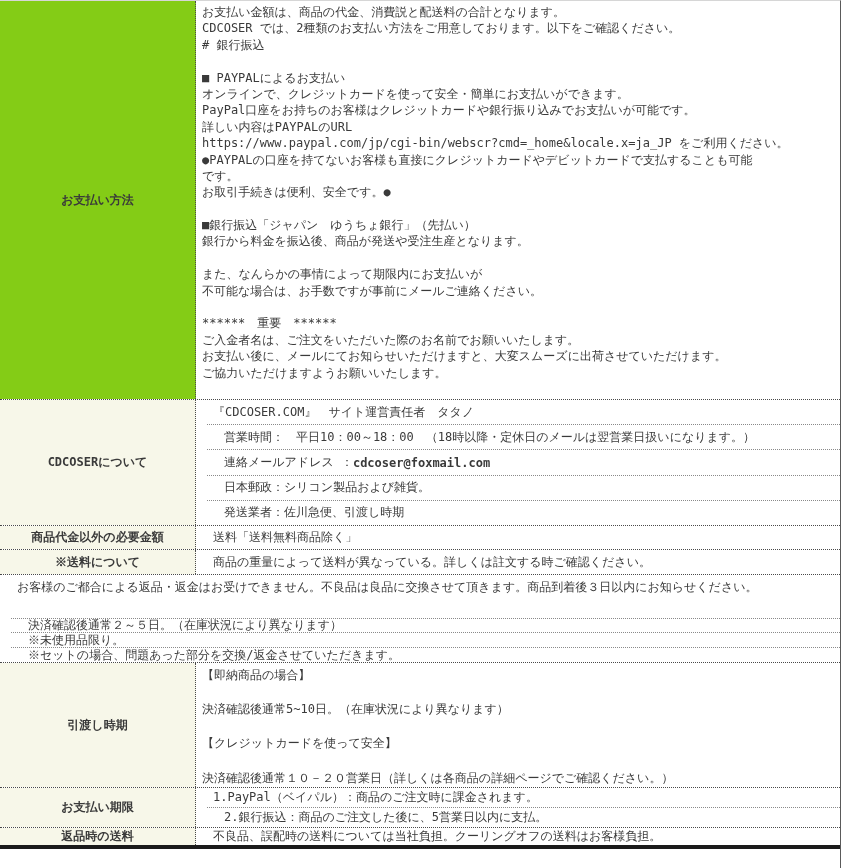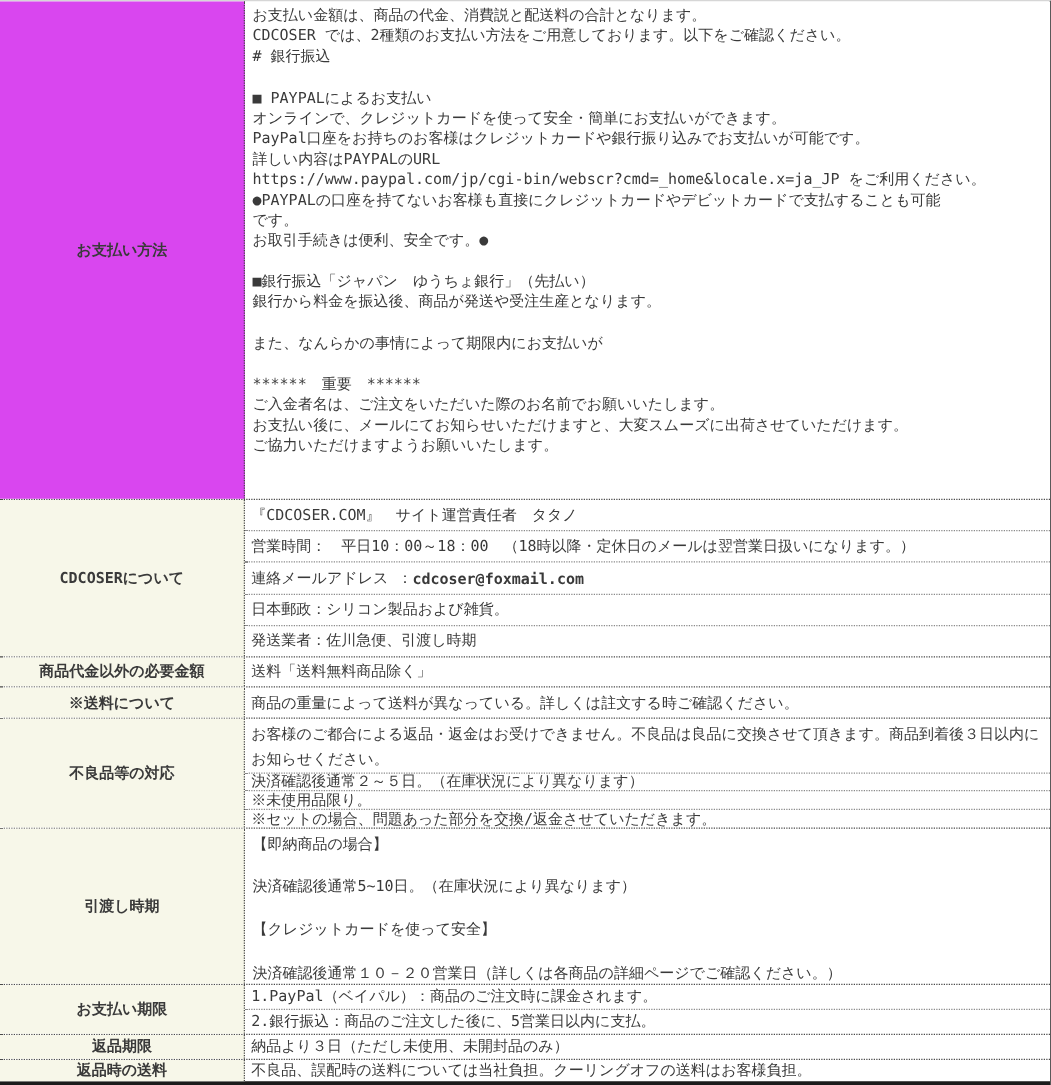--- a/index.html
+++ b/index.html
@@ -13,28 +13,28 @@
   }
   .trow { display:flex; width:100%; }
   .trow + .trow { border-top:1px dotted #4a4a4a; }
   .label-cell {
     width:196px; flex:0 0 196px;
     border-right:1px dotted #4a4a4a;
     background:#f7f7e9;
     display:flex; align-items:center; justify-content:center;
     font-weight:bold; text-align:center; padding:0 4px;
   }
-  .row-payment .label-cell { background:#d946ef; }
+  .row-payment .label-cell { background:#84cc16; }
   .content-cell { flex:1 1 auto; min-width:0; overflow:hidden; display:flex; flex-direction:column; }
   .pad { padding:3px 4px 0 6px; }
   .ln  { height:16.4px; line-height:16.4px; white-space:nowrap; }
   .ln2 { height:17.3px; line-height:17.3px; white-space:nowrap; }
   .pad2 { padding:4px 4px 0 6px; }
-  .sub { display:flex; align-items:center; padding-left:5px; overflow:hidden; }
-  .sub + .sub { border-top:1px dotted #8a8a8a; }
+  .sub { display:flex; align-items:center; padding-left:17px; overflow:hidden; }
+  .sub + .sub { border-top:1px dotted #8a8a8a;margin-left:11px; }
   .sub.grow { flex:1 1 0; }
   .sub.wrap { align-items:flex-start; padding-top:2px; line-height:20px; white-space:normal; display:block; }
   .b { font-weight:bold; }
   .bottom-bar { width:100%; height:4px; background:#1b1b1b; }
   .h398{height:398px}.h126{height:126px}.h24{height:24px}.h25{height:25px}
   .h88{height:88px}.h125{height:125px}.h40{height:40px}.h20{height:20px}.h18{height:18px}
   .sh43{height:43px}.sh15{height:15px;line-height:14px}
 </style>
 </head>
 <body>
@@ -56,20 +56,21 @@
       <div class="ln">詳しい内容はPAYPALのURL</div>
       <div class="ln">https://www.paypal.com/jp/cgi-bin/webscr?cmd=_home&amp;locale.x=ja_JP をご利用ください。</div>
       <div class="ln">●PAYPALの口座を持てないお客様も直接にクレジットカードやデビットカードで支払することも可能</div>
       <div class="ln">です。</div>
       <div class="ln">お取引手続きは便利、安全です。●</div>
       <div class="ln"></div>
       <div class="ln">■銀行振込「ジャパン　ゆうちょ銀行」（先払い）</div>
       <div class="ln">銀行から料金を振込後、商品が発送や受注生産となります。</div>
       <div class="ln"></div>
       <div class="ln">また、なんらかの事情によって期限内にお支払いが</div>
+      <div class="ln">不可能な場合は、お手数ですが事前にメールご連絡ください。</div>
       <div class="ln"></div>
       <div class="ln">******　重要　******</div>
       <div class="ln">ご入金者名は、ご注文をいただいた際のお名前でお願いいたします。</div>
       <div class="ln">お支払い後に、メールにてお知らせいただけますと、大変スムーズに出荷させていただけます。</div>
       <div class="ln">ご協力いただけますようお願いいたします。</div>
     </div>
   </div>
 
   <div class="trow h126">
     <div class="label-cell">
@@ -111,23 +112,20 @@
       <span>※送料について</span>
     </div>
     <div class="content-cell">
       <div class="sub grow">
         <span>商品の重量によって送料が異なっている。詳しくは註文する時ご確認ください。</span>
       </div>
     </div>
   </div>
 
   <div class="trow h88">
-    <div class="label-cell">
-      <span>不良品等の対応</span>
-    </div>
     <div class="content-cell">
       <div class="sub wrap sh43">
         <span>お客様のご都合による返品・返金はお受けできません。不良品は良品に交換させて頂きます。商品到着後３日以内にお知らせください。</span>
       </div>
       <div class="sub sh15">
         <span>決済確認後通常２～５日。（在庫状況により異なります）</span>
       </div>
       <div class="sub sh15">
         <span>※未使用品限り。</span>
       </div>
@@ -159,30 +157,20 @@
     <div class="content-cell">
       <div class="sub grow">
         <span>1.PayPal（ベイパル）：商品のご注文時に課金されます。</span>
       </div>
       <div class="sub grow">
         <span>2.銀行振込：商品のご注文した後に、5営業日以内に支払。</span>
       </div>
     </div>
   </div>
 
-  <div class="trow h20">
-    <div class="label-cell">
-      <span>返品期限</span>
-    </div>
-    <div class="content-cell">
-      <div class="sub grow">
-        <span>納品より３日（ただし未使用、未開封品のみ）</span>
-      </div>
-    </div>
-  </div>
 
   <div class="trow h18">
     <div class="label-cell">
       <span>返品時の送料</span>
     </div>
     <div class="content-cell">
       <div class="sub grow">
         <span>不良品、誤配時の送料については当社負担。クーリングオフの送料はお客様負担。</span>
       </div>
     </div>

